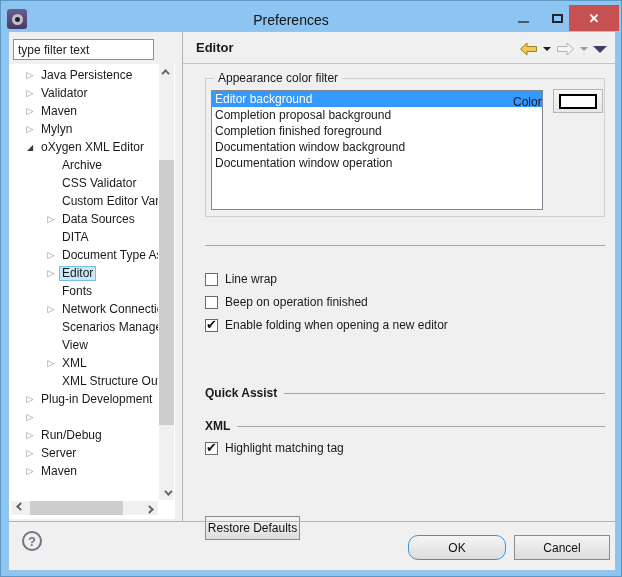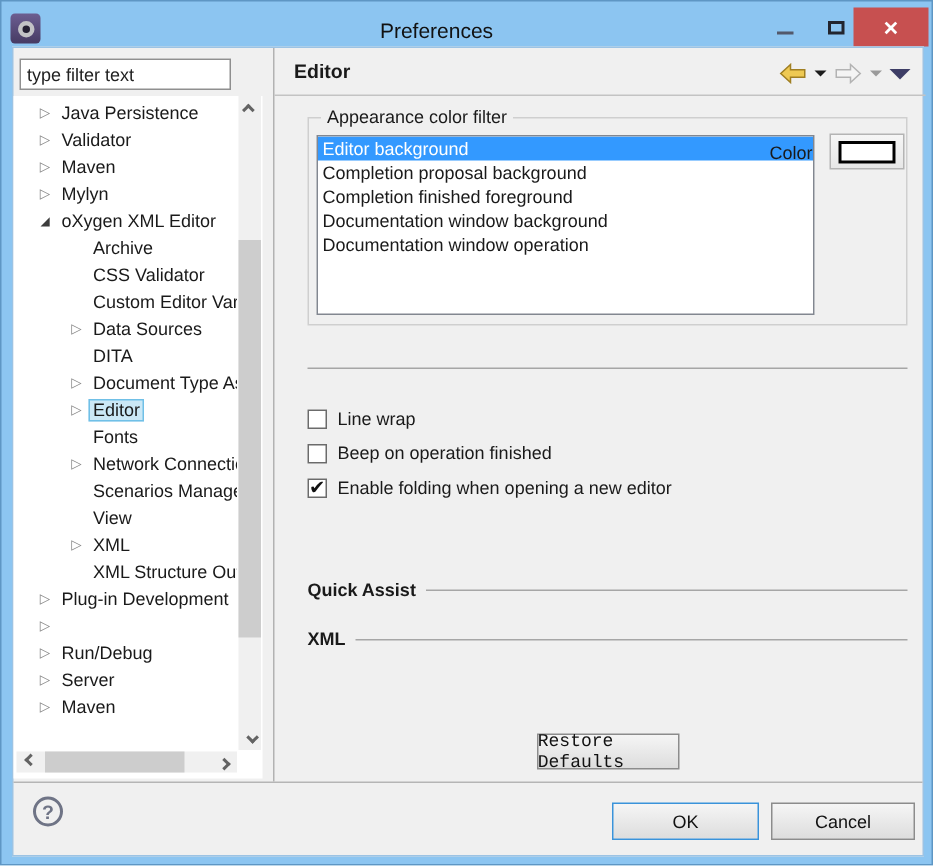--- a/index.html
+++ b/index.html
@@ -85,31 +85,31 @@
   .sechead .t { font-weight:bold; white-space:nowrap; }
   .sechead .line { flex:1; height:1px; background:#a6a6a6; margin-left:7px; }
 
   .foldrow { position:absolute; left:22px; top:427px; width:400px; height:21px; }
   .foldrow label { position:absolute; left:0; top:4px; }
   .foldinput { position:absolute; left:120px; top:0; width:280px; height:21px; border:1px solid #7a7a7a;
                background:#fff; font-family:"Liberation Sans",sans-serif; font-size:12px; padding:0 4px; }
 
   .btn { background:linear-gradient(#f5f5f5,#dddddd); border:1px solid #8c8c8c; font-size:12px;
          display:flex; align-items:center; justify-content:center; color:#111; }
-  .btnrow { position:absolute; left:22px; top:457px; width:400px; height:24px; display:flex; justify-content:center; gap:8px;font-family:Liberation Mono, monospace; }
+  .btnrow { position:absolute; left:22px; top:484px; width:400px; height:24px; display:flex; justify-content:space-between; gap:8px; }
   .btnrow .btn { height:24px; }
   .btn-restore { width:95px; }
   .btn-apply { width:88px; }
 
   
   .footsep { position:absolute; left:0; top:489px; width:606px; height:1px; background:#b5b5b5; }
   .helpbtn { position:absolute; left:13px; top:499px; width:20px; height:20px; border-radius:50%;
              border:2px solid #6f7486; color:#6f7486; font-weight:bold; font-size:13px;
              display:flex; align-items:center; justify-content:center; }
-  .btn-ok { position:absolute; left:399px; top:503px; width:98px; height:25px; border-color:#3a93da; }
+  .btn-ok { position:absolute; left:399px; top:503px; width:98px; height:25px; border-color:#3a93da;border-radius:10px; }
   .btn-cancel { position:absolute; left:505px; top:503px; width:96px; height:25px; }
 
   svg { display:block; }
 </style>
 </head>
 <body>
 
 <div class="window">
 
   <div class="titlebar">
@@ -309,20 +309,26 @@
 
       <div class="sechead" style="top:326px;margin-top:28px;">
         <span class="t">Quick Assist</span>
         <span class="line"></span>
       </div>
 
       <div class="sechead" style="top:387px;">
         <span class="t">XML</span>
         <span class="line"></span>
       </div>
+      <div class="cbcol" id="cb-xml" style="top:408px;">
+          <div class="cbrow">
+            <span class="cb checked"></span>
+            <span class="cbl">Highlight matching tag</span>
+          </div>
+        </div>
 
 
       <div class="btnrow">
         <div class="btn btn-restore">Restore Defaults</div>
       </div>
     </div>
 
     <div class="footsep"></div>
     <div class="helpbtn">?</div>
     <div class="btn btn-ok">OK</div>

